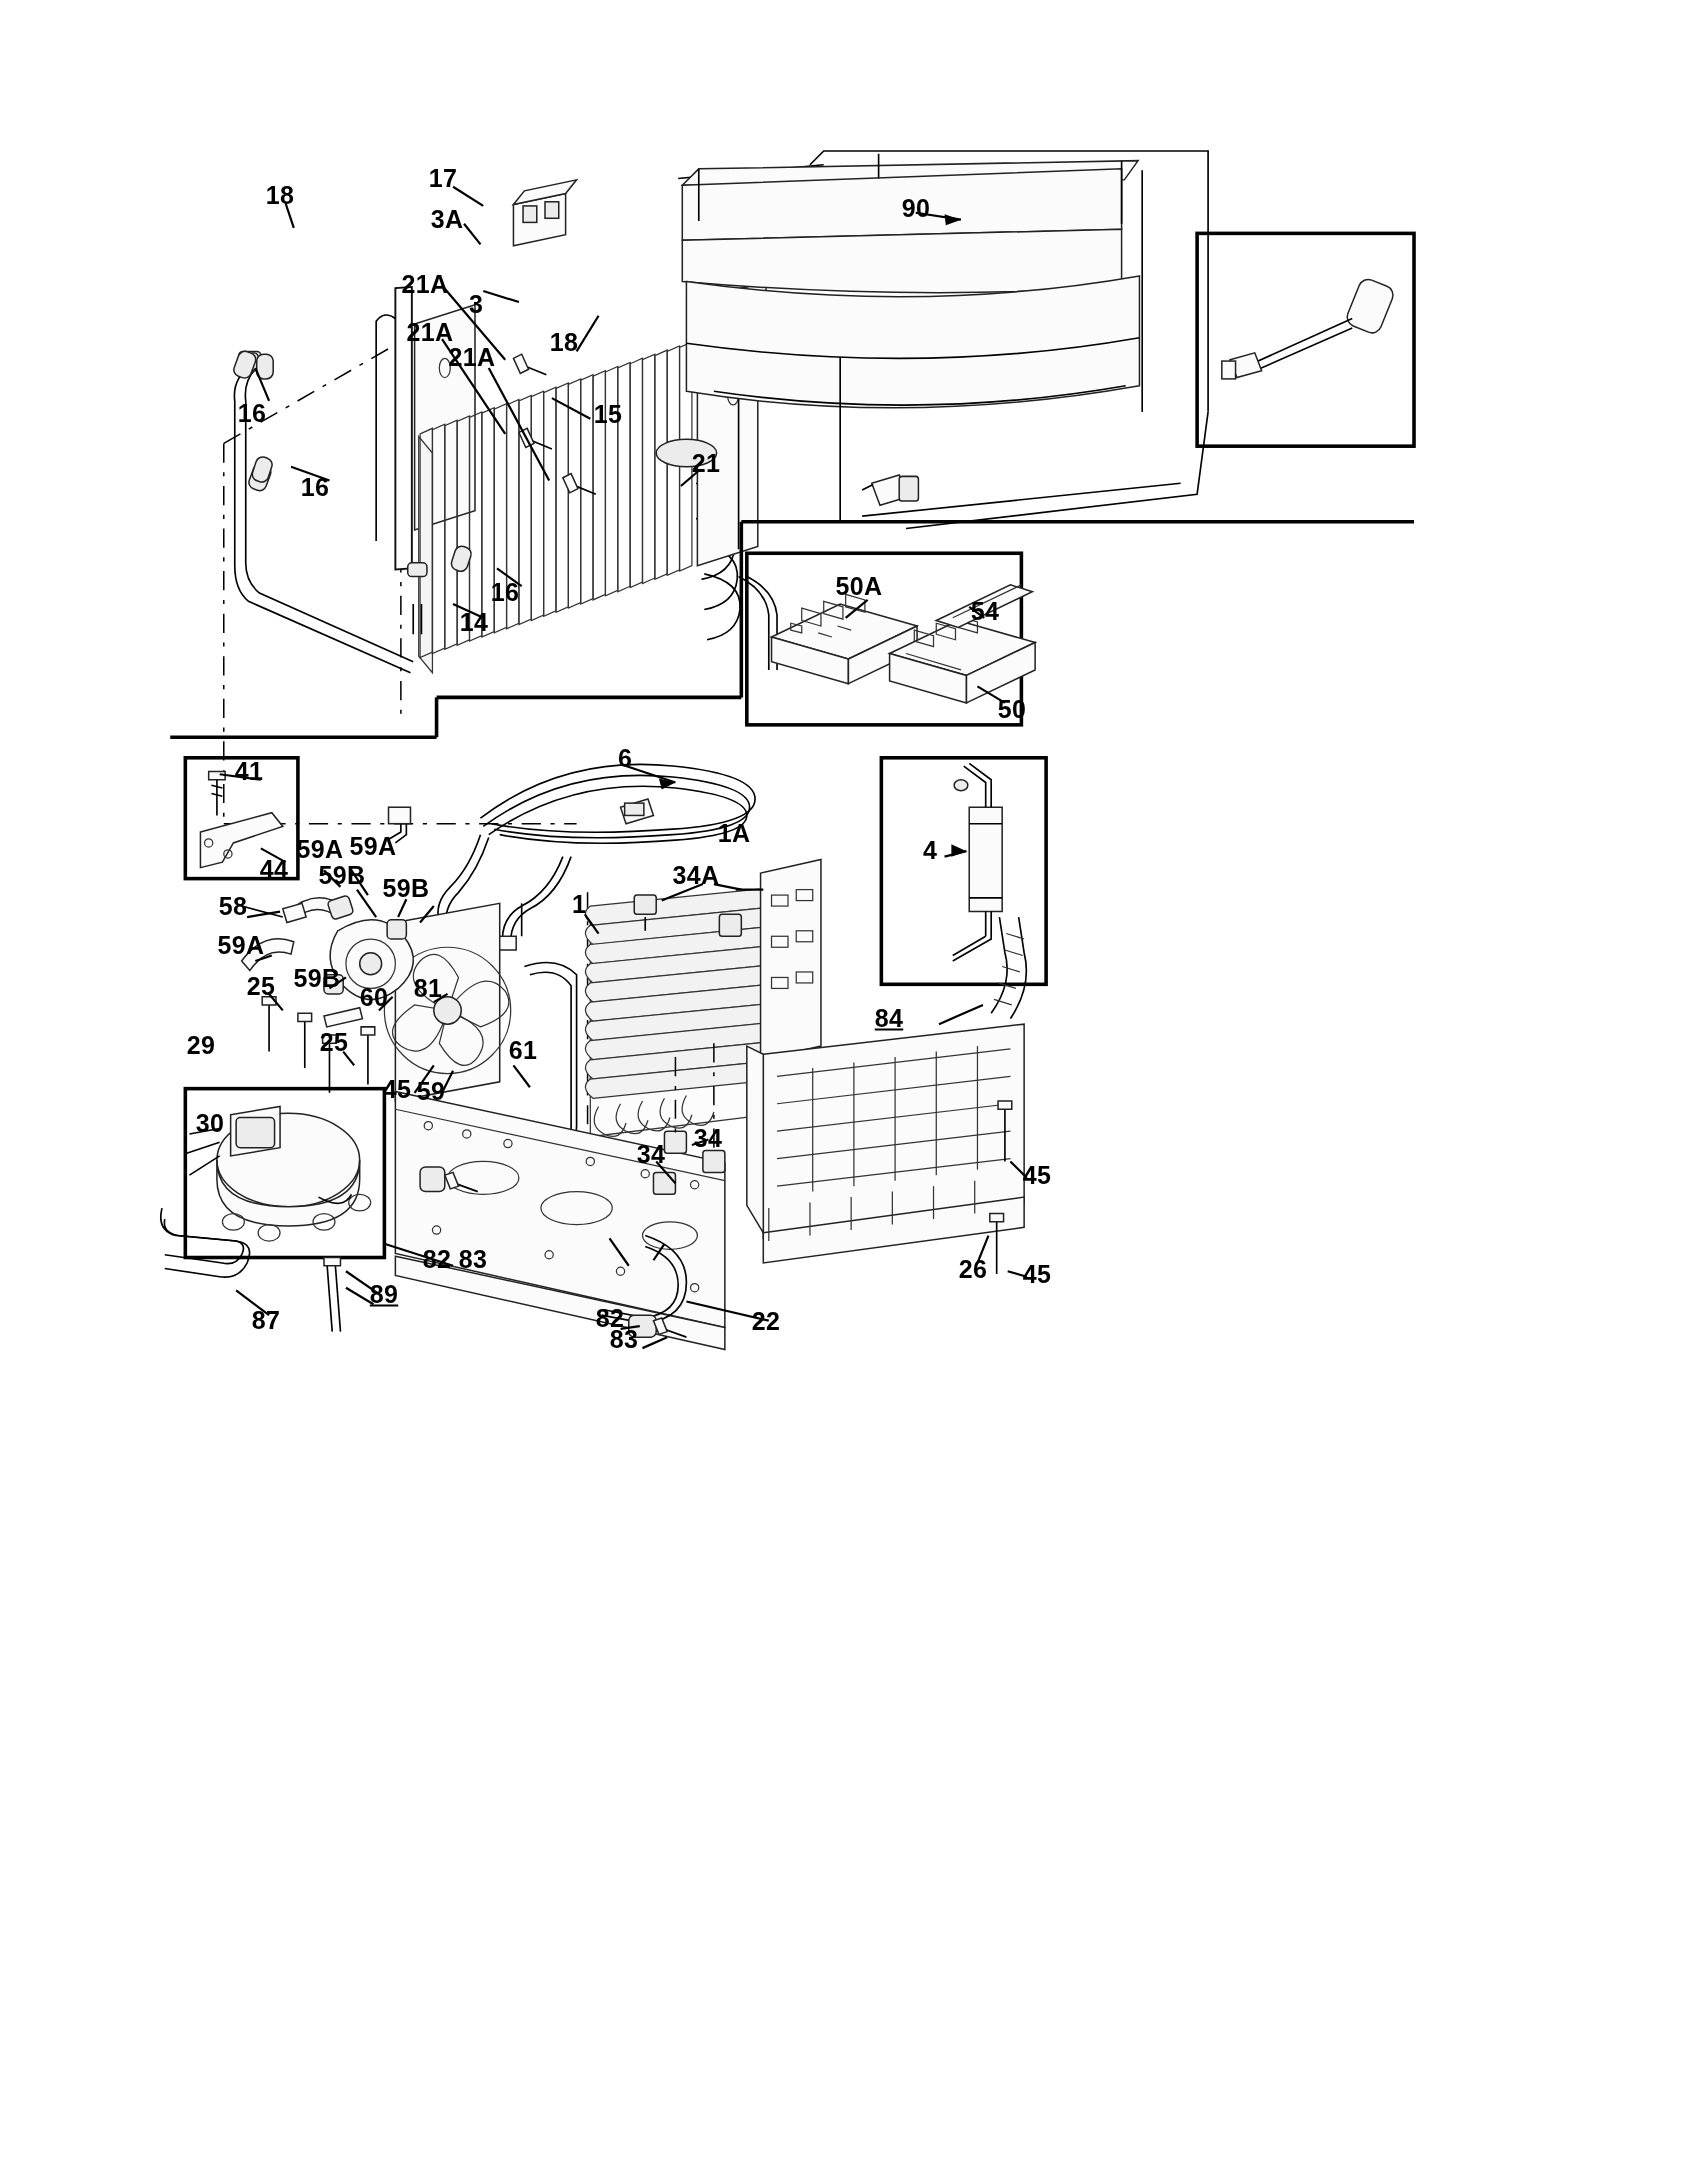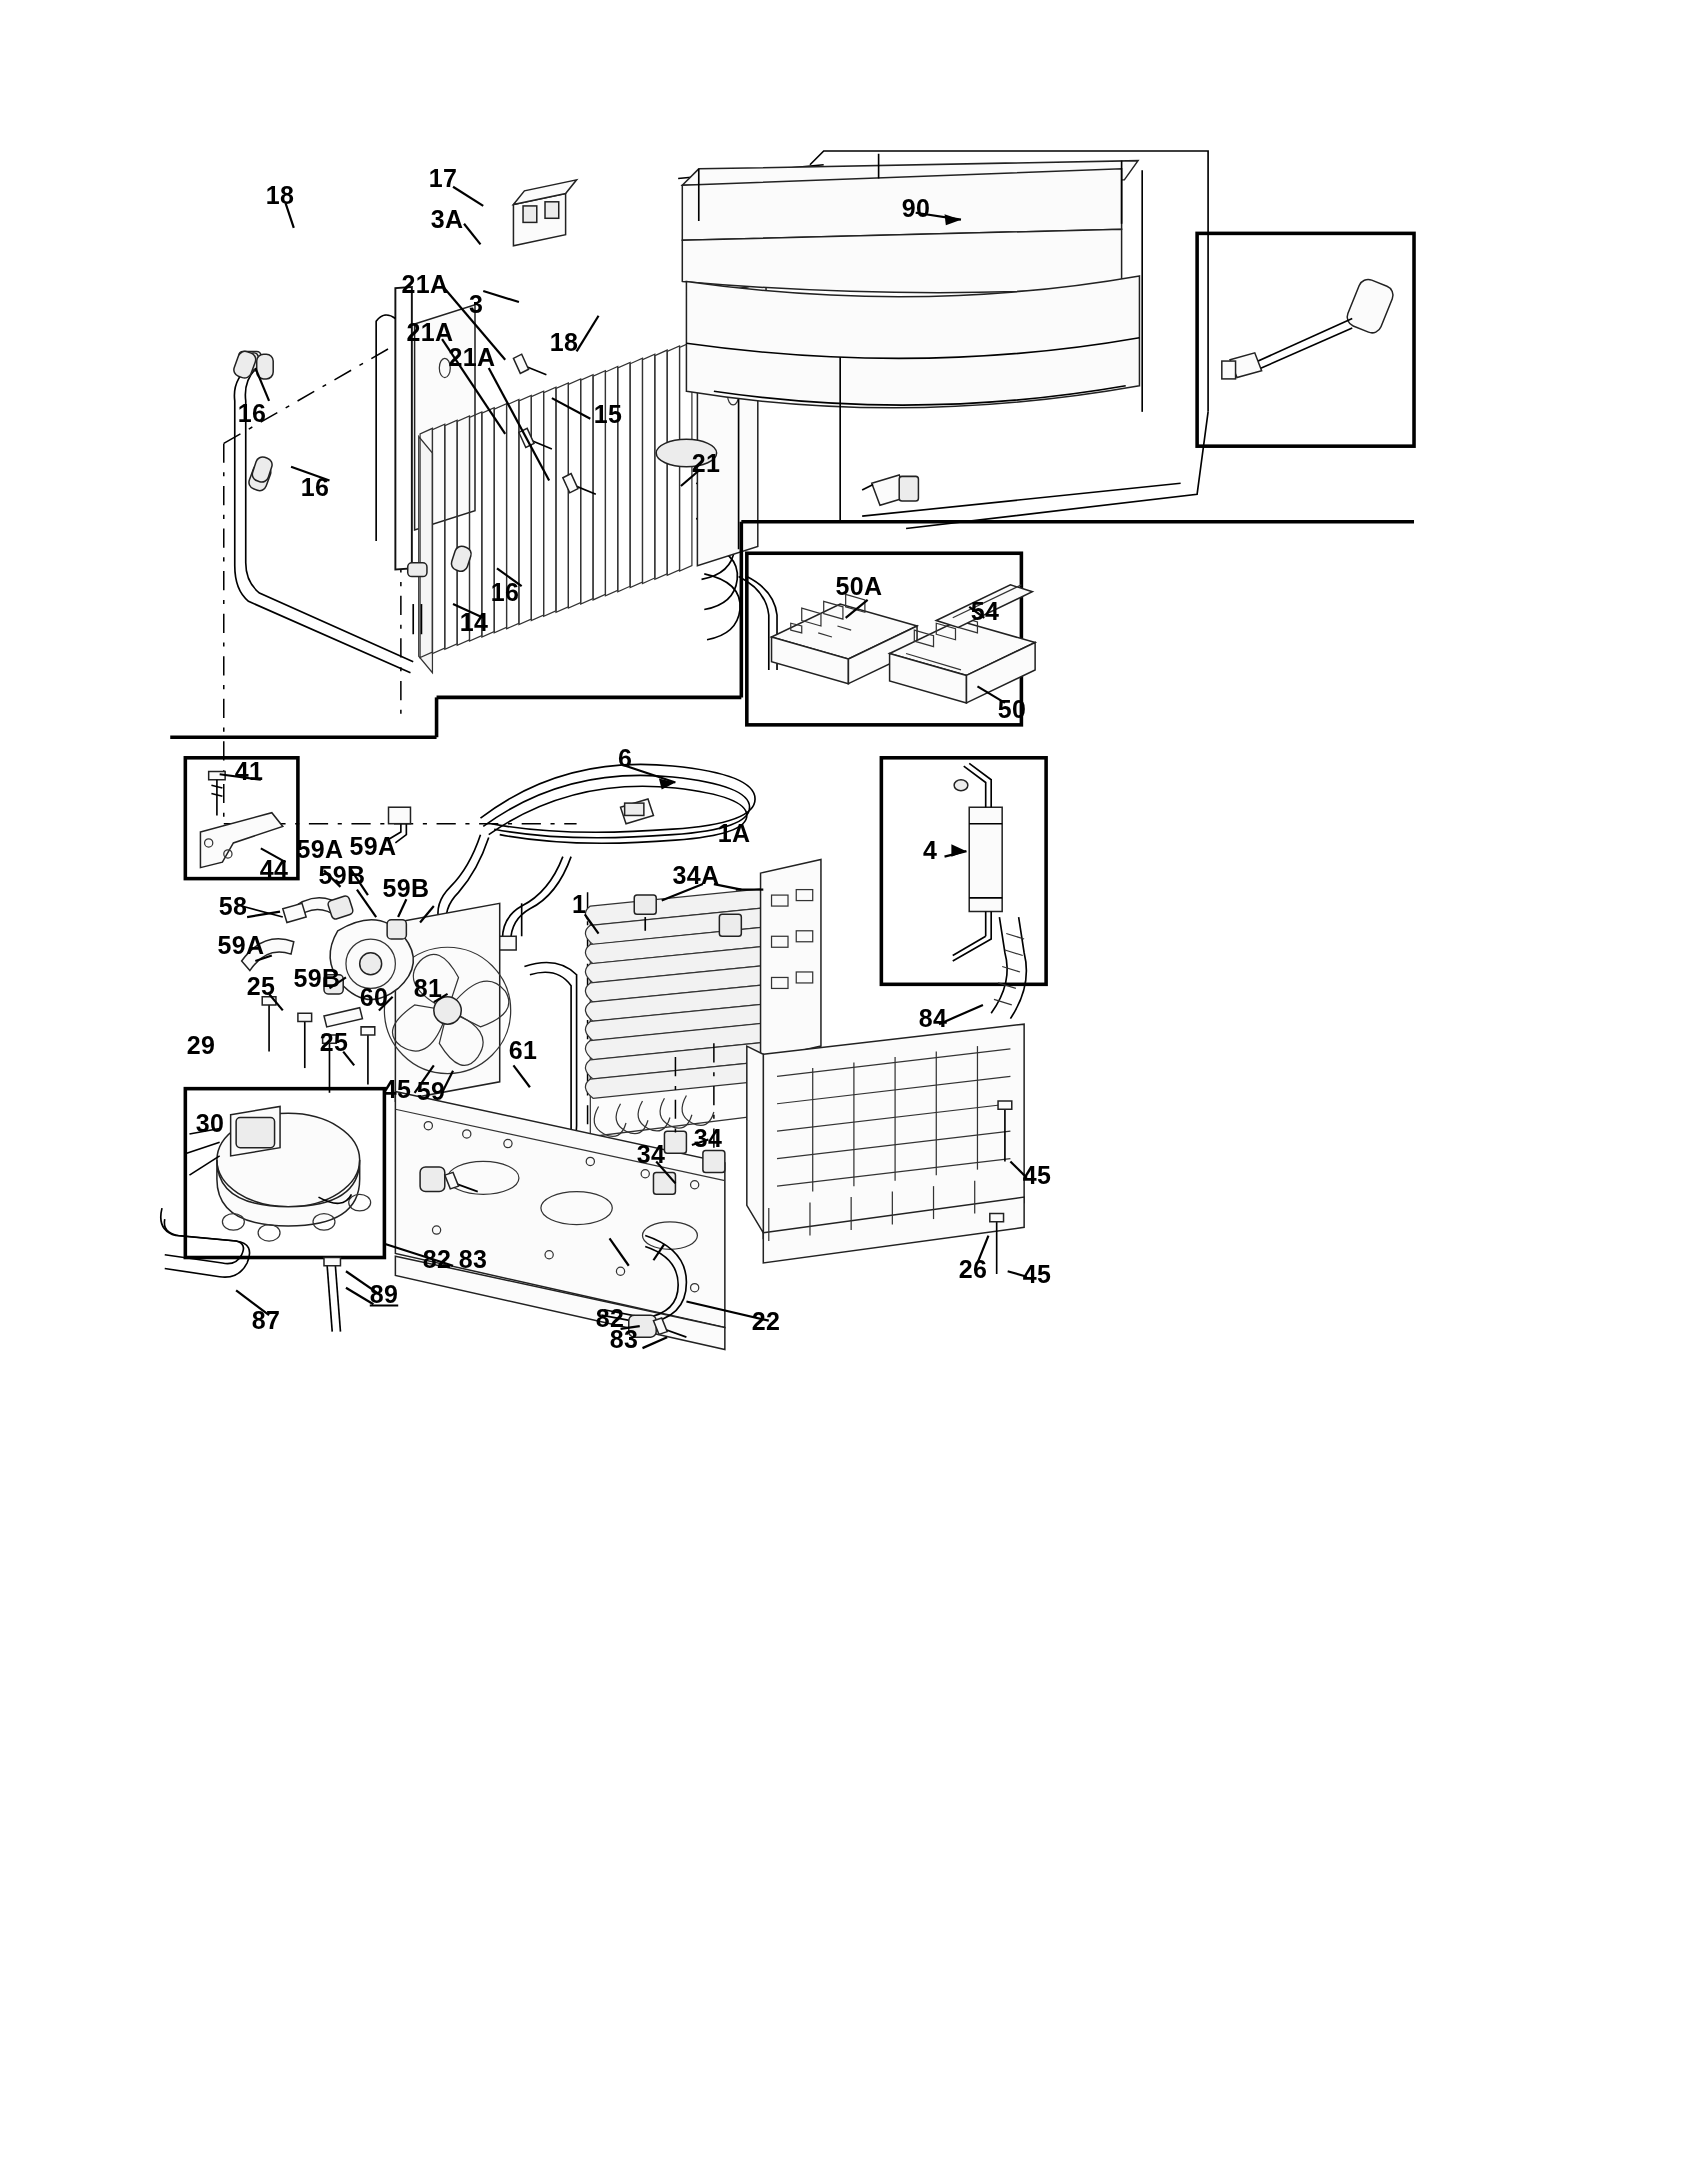--- a/index.html
+++ b/index.html
@@ -605,21 +605,21 @@
   <div class="callout" style="left:930px; top:850px;">4</div>
   <div class="callout" style="left:342px; top:875px;">59B</div>
   <div class="callout" style="left:406px; top:888px;">59B</div>
   <div class="callout" style="left:233px; top:906px;">58</div>
   <div class="callout" style="left:579px; top:904px;">1</div>
   <div class="callout" style="left:241px; top:945px;">59A</div>
   <div class="callout" style="left:317px; top:978px;">59B</div>
   <div class="callout" style="left:261px; top:986px;">25</div>
   <div class="callout" style="left:374px; top:997px;">60</div>
   <div class="callout" style="left:428px; top:988px;">81</div>
-  <div class="callout" style="left:933px; top:1018px;">84</div>
+  <div class="callout" style="left:889px; top:1018px;text-decoration:underline;">84</div>
   <div class="callout" style="left:334px; top:1042px;">25</div>
   <div class="callout" style="left:201px; top:1045px;">29</div>
   <div class="callout" style="left:397px; top:1089px;">45</div>
   <div class="callout" style="left:431px; top:1091px;">59</div>
   <div class="callout" style="left:523px; top:1050px;">61</div>
   <div class="callout" style="left:210px; top:1123px;">30</div>
   <div class="callout" style="left:708px; top:1138px;">34</div>
   <div class="callout" style="left:651px; top:1154px;">34</div>
   <div class="callout" style="left:1037px; top:1175px;">45</div>
   <div class="callout" style="left:437px; top:1259px;">82</div>

